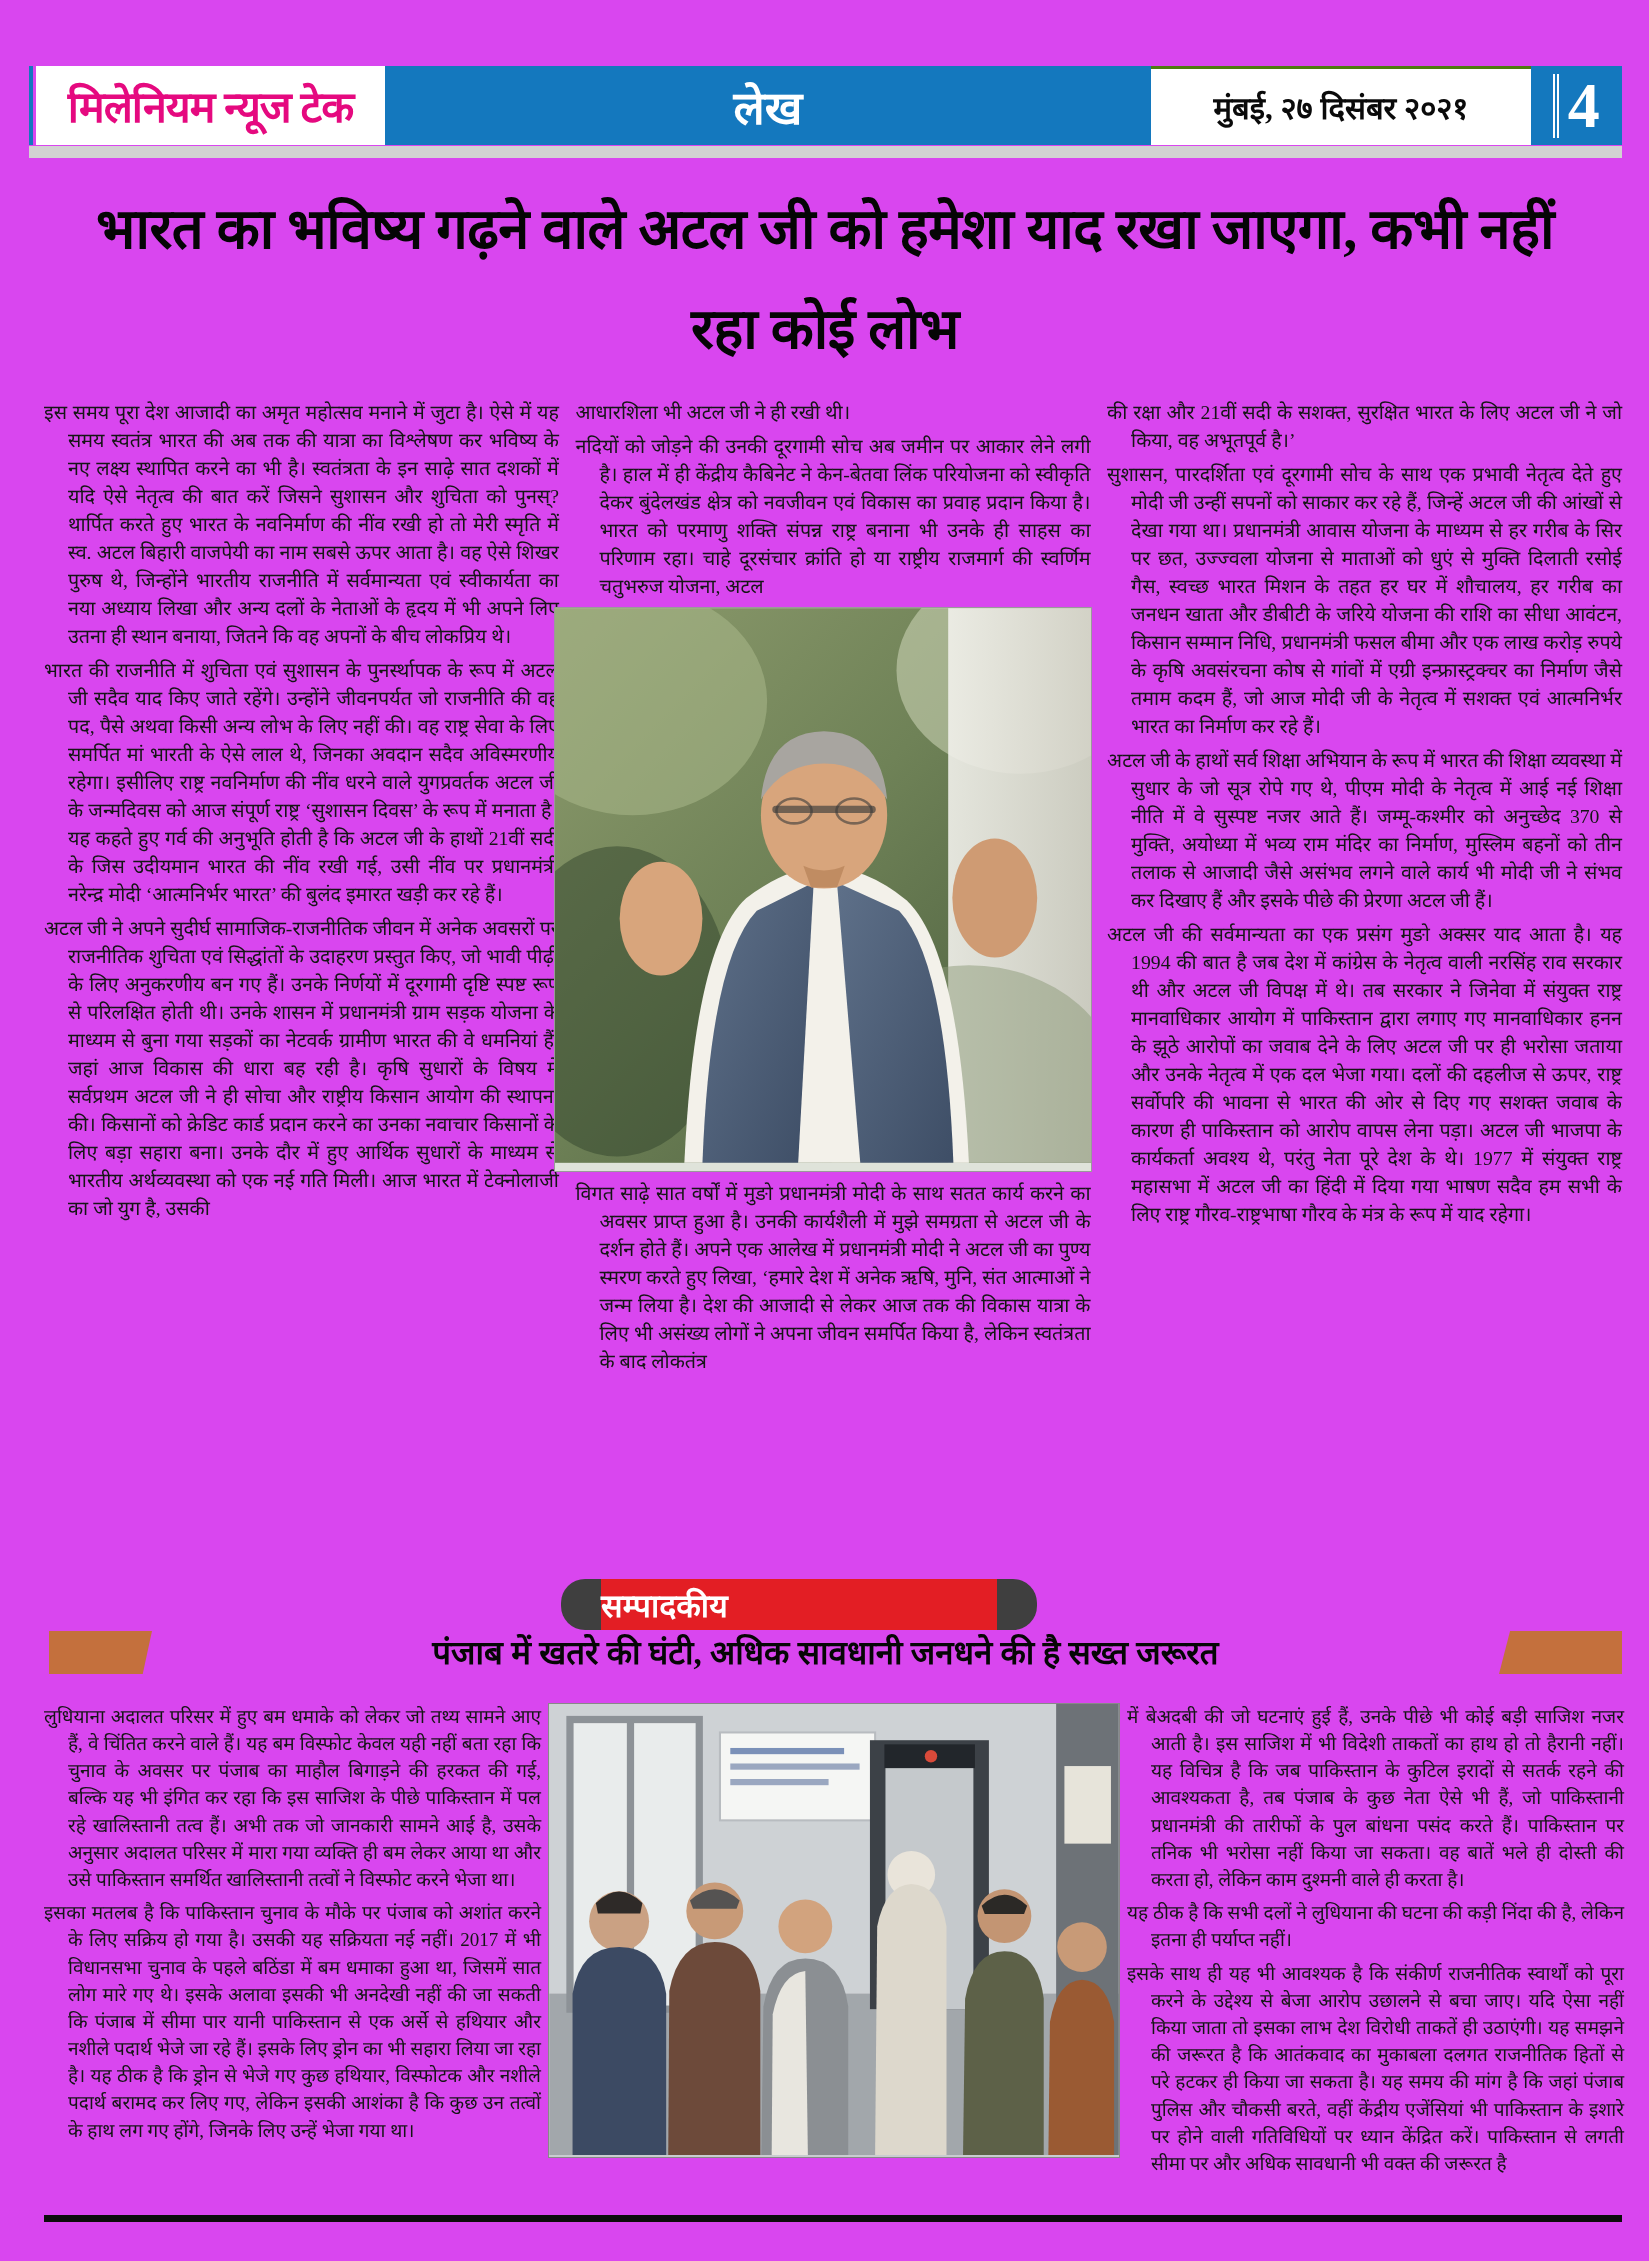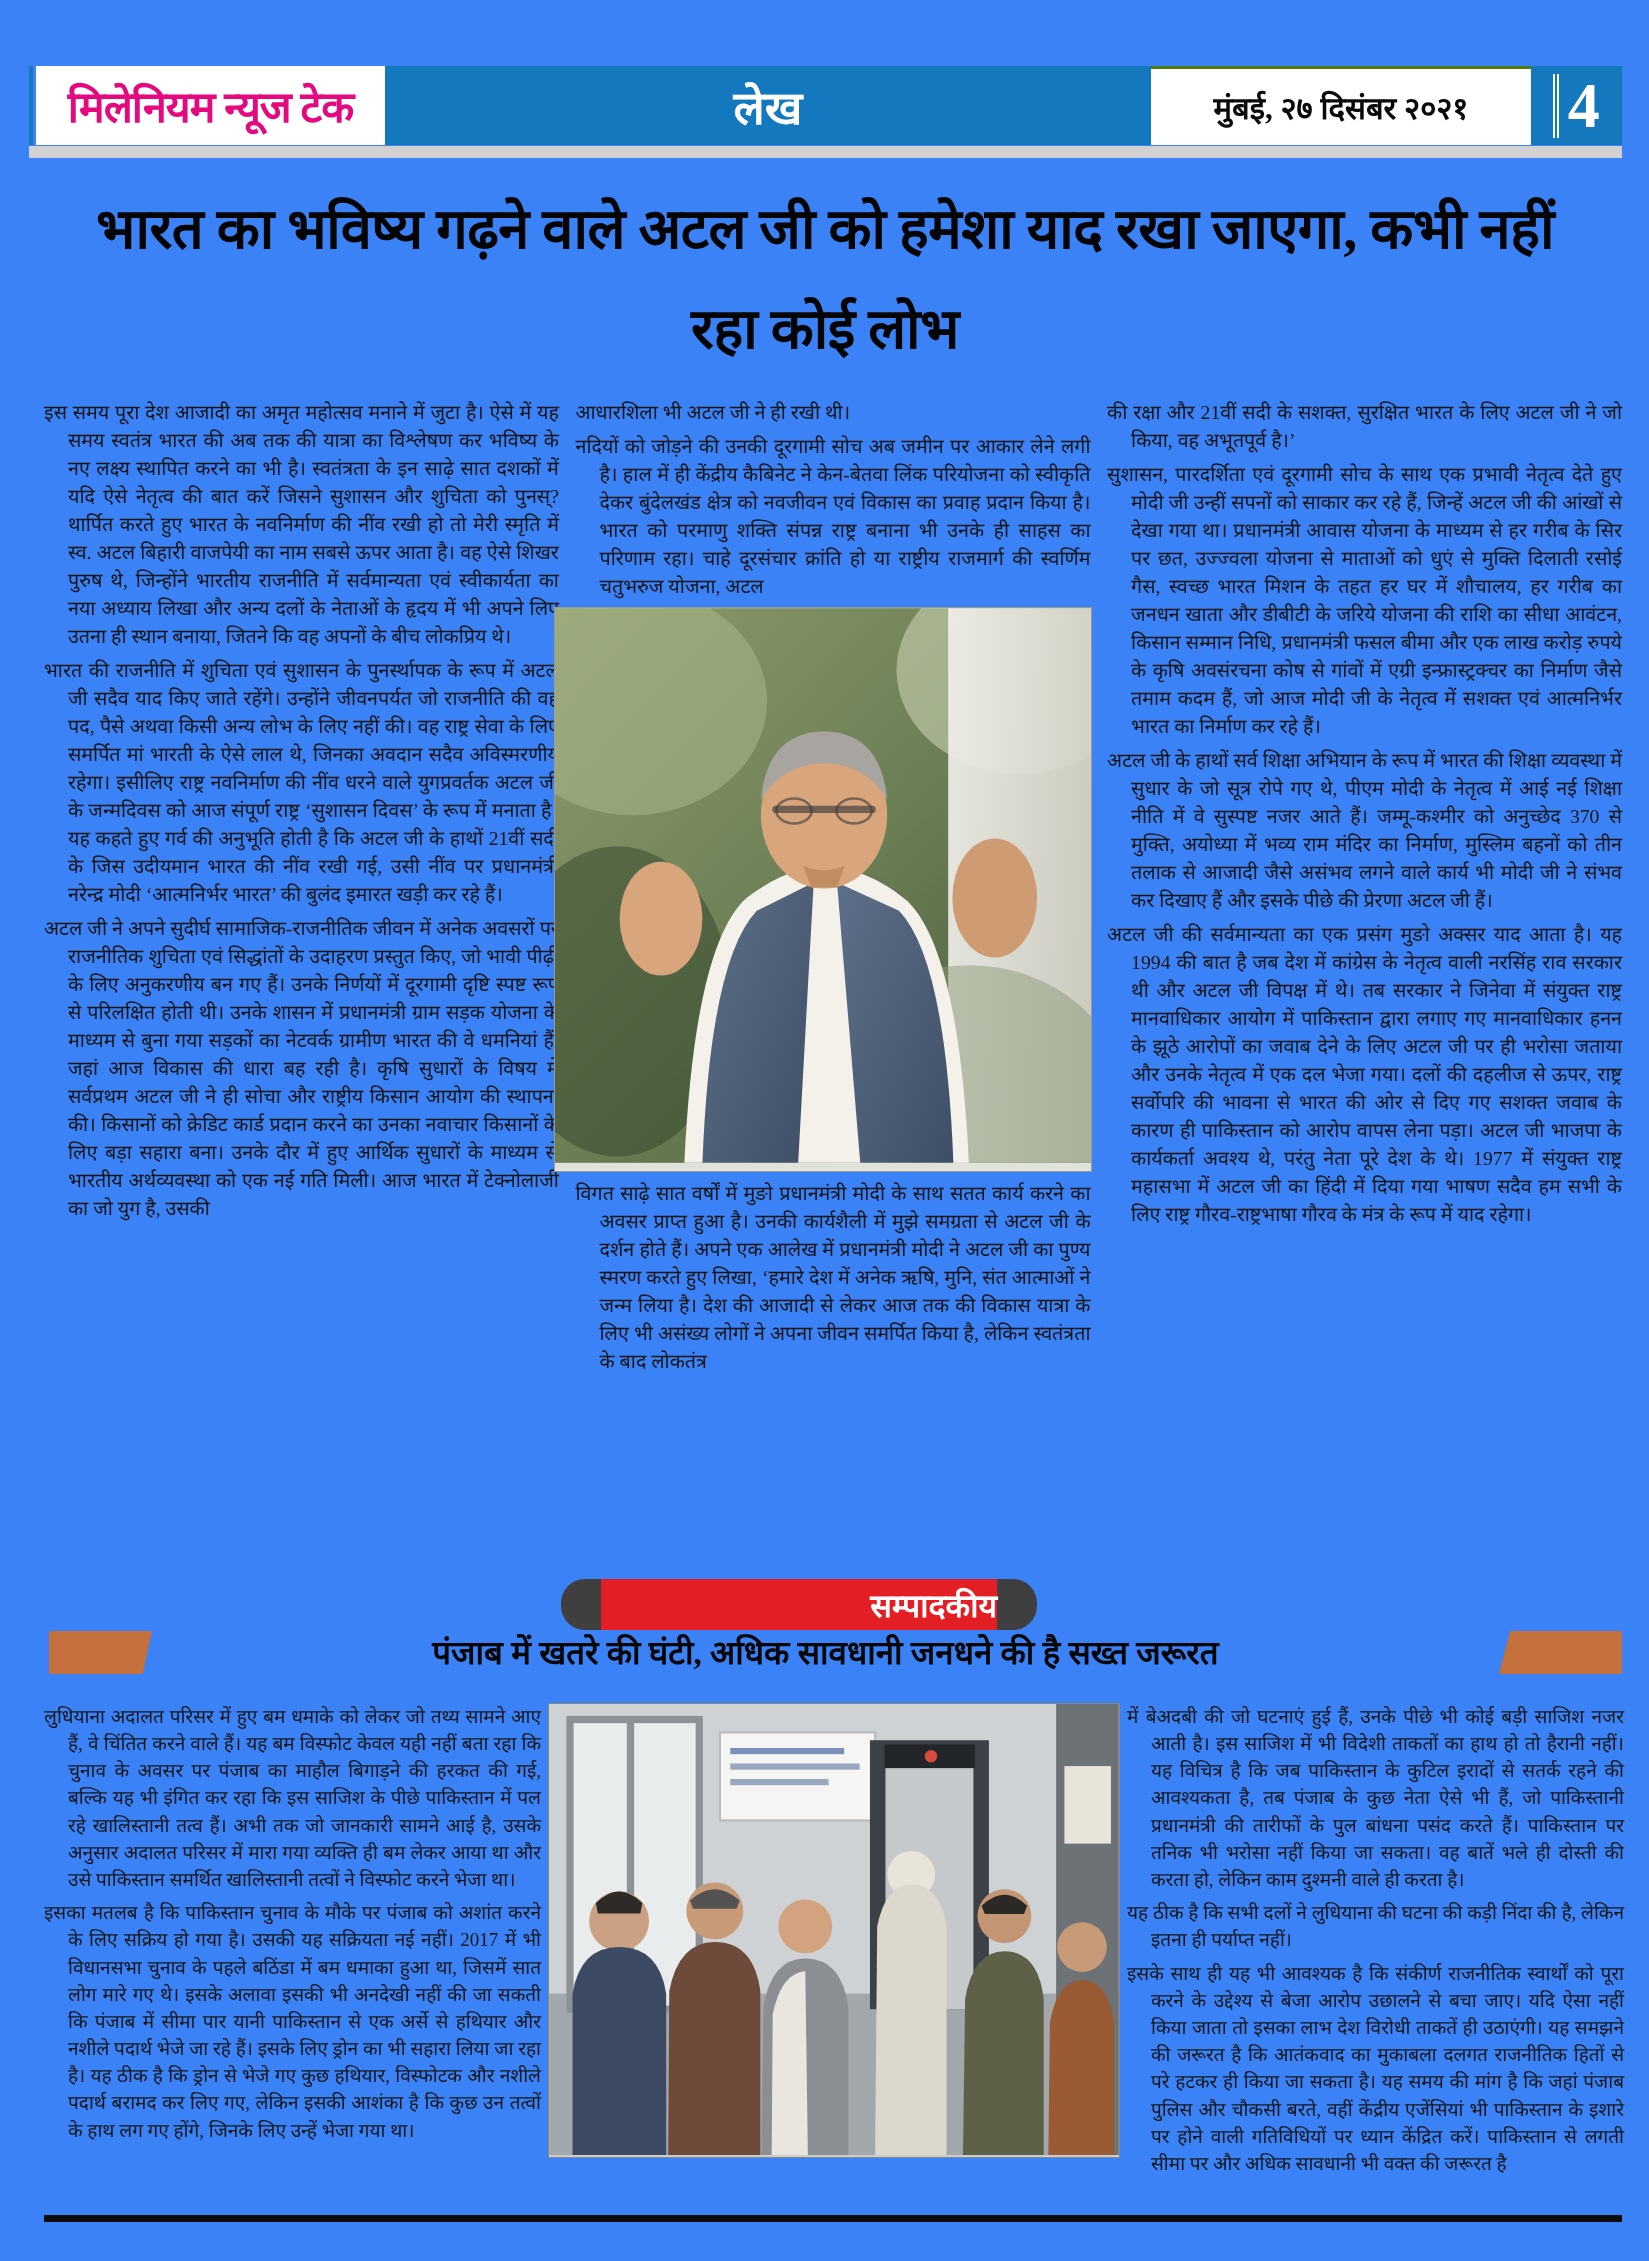--- a/index.html
+++ b/index.html
@@ -7,21 +7,21 @@
     --header-blue:#1478be;
     --editorial-red:#e31e24;
     --accent-orange:#c4703d;
     --ink:#111111;
   }
   *{box-sizing:border-box;}
   html,body{margin:0;padding:0;background:#ffffff;}
   .page{
     position:relative;
     width:1650px;height:2261px;
-    background:#3b82f6;
+    background:#d946ef;
     font-family:"Liberation Serif","DejaVu Serif",serif;
     color:var(--ink);
     overflow:hidden;
   }
   
   .edge-line{position:absolute;left:28.5px;top:66px;width:4.7px;height:79px;background:var(--header-blue);}
   .masthead{position:absolute;left:36px;top:66px;width:1586px;height:79px;display:flex;}
   .brand-box{width:349px;background:#ffffff;display:flex;align-items:center;justify-content:center;}
   .brand-box span{color:var(--brand-pink);font-size:43px;font-weight:bold;letter-spacing:-1px;}
   .section-bar{flex:1;background:var(--header-blue);display:flex;align-items:center;justify-content:center;}
@@ -40,21 +40,21 @@
   
   .columns{position:absolute;left:44px;top:399px;width:1578px;height:1185px;display:flex;gap:16.6px;}
   .col{width:515px;font-size:19.7px;line-height:1.42;color:#151515;}
   .para{margin:0 0 6.2px 0;text-align:justify;text-indent:-24px;padding-left:24px;}
   .photo-frame{
     width:538px;margin-left:-22px;margin-top:5.2px;margin-bottom:8.3px;
     border:1px solid #9a9a9a;background:#dfe3da;
   }
   
   .kicker-wrap{position:absolute;left:561px;top:1579px;width:476px;height:51px;background:#3f3f3f;border-radius:24px;display:flex;align-items:center;justify-content:center;}
-  .kicker-inner{width:396px;height:51px;background:var(--editorial-red);display:flex;align-items:center;justify-content:flex-end;}
+  .kicker-inner{width:396px;height:51px;background:var(--editorial-red);display:flex;align-items:center;justify-content:flex-start;}
   .kicker-inner span{color:#ffffff;font-size:32px;font-weight:bold;}
   .edit-headline{position:absolute;left:166px;top:1629px;width:1319px;text-align:center;font-size:33px;font-weight:bold;color:#060606;}
   .orange-bar{position:absolute;top:1631px;height:43px;background:var(--accent-orange);}
   .orange-left{left:49px;width:103px;clip-path:polygon(0 0,100% 0,91% 100%,0 100%);}
   .orange-right{left:1499px;width:123px;clip-path:polygon(9% 0,100% 0,100% 100%,0 100%);}
   .edit-body{position:absolute;left:44px;top:1703px;width:1580px;display:flex;gap:7px;}
   .edit-col{width:513px;font-size:19px;line-height:1.43;color:#151515;}
   .edit-photo-wrap{width:572px;}
   .edit-photo{border:1px solid #888888;background:#c9ccd0;}
   .edit-caption{margin-top:9.3px;text-align:center;font-size:19px;line-height:1.5;color:#0d0d0d;}

